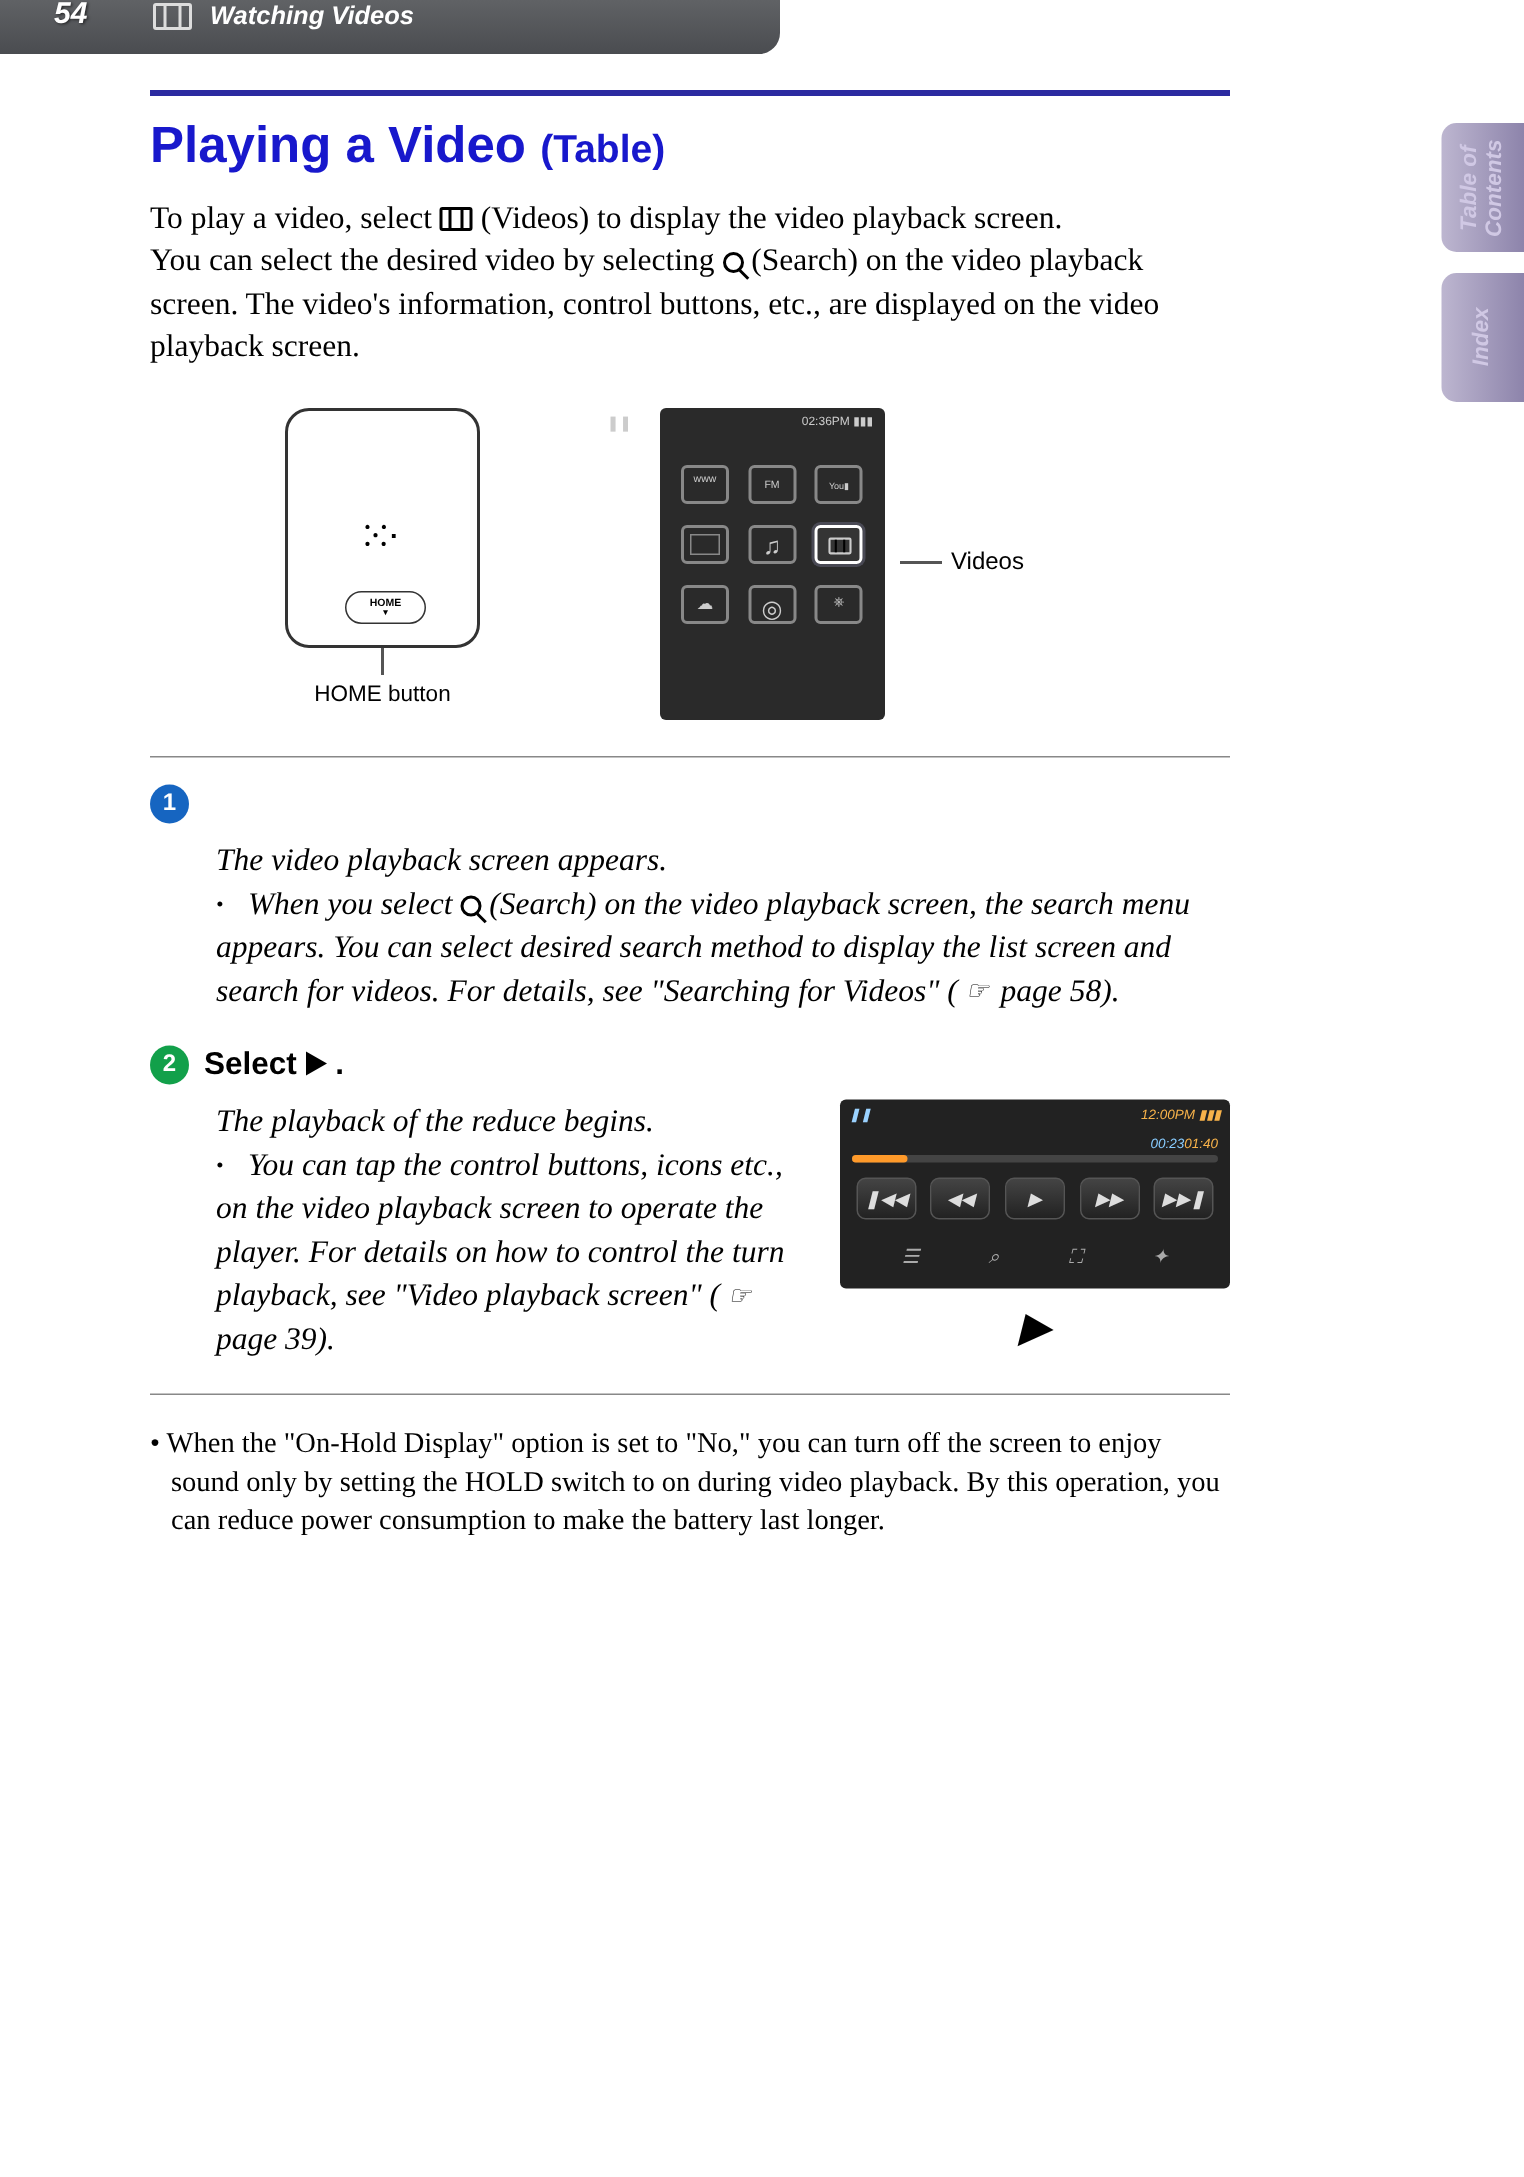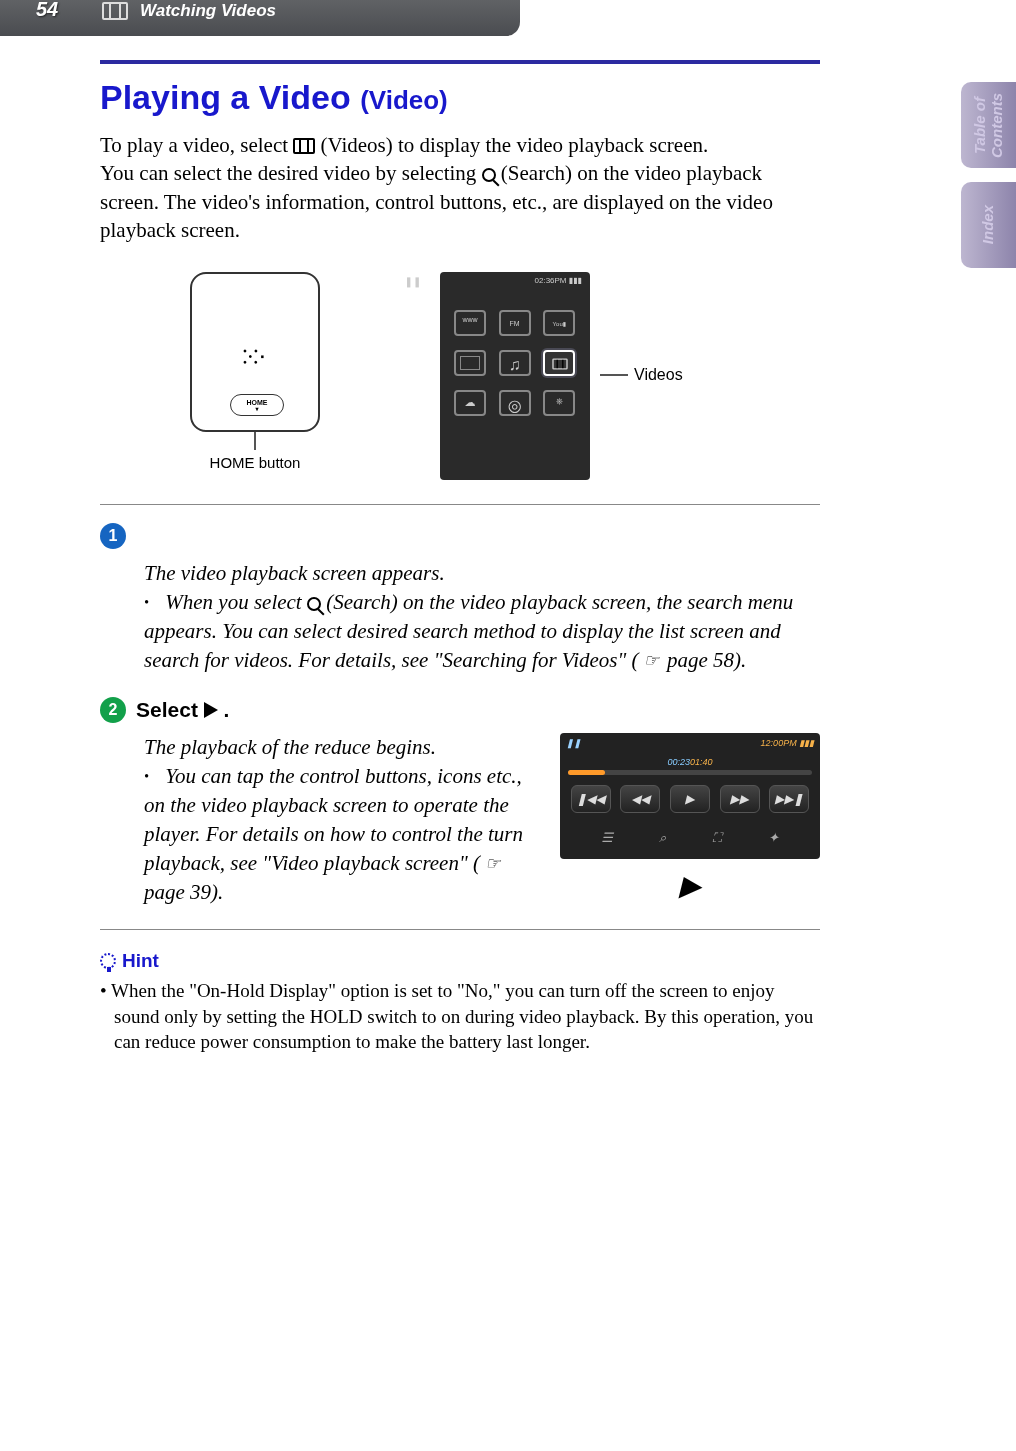--- a/index.html
+++ b/index.html
@@ -211,21 +211,21 @@
     border-radius:4px;
     font-family:Arial,sans-serif;
     color:#9bd2ff;
     position:relative;
     padding-bottom: 8px;
   }
   .playscreen .topbar { display:flex; justify-content:space-between; font-size:9px; padding:4px 6px; }
   .playscreen .topbar .r { color:#f7b24a; }
   .playscreen .progress { height:5px; background:#444; margin:0 8px; position:relative; border-radius:3px;}
   .playscreen .progress .fill { position:absolute; left:0; top:0; bottom:0; width:15%; background:#ff9a2a; border-radius:3px;}
-  .playscreen .times { display:flex; justify-content:center; font-size:9px; padding:2px 8px; color:#8cf; }
+  .playscreen .times { display:flex; justify-content:flex-end; font-size:9px; padding:2px 8px; color:#8cf; }
   .playscreen .times .r { color:#f7b24a;}
   .playscreen .ctr { display:flex; justify-content:space-around; padding:10px 6px; }
   .cbtn { width:40px; height:28px; background:linear-gradient(#444,#222); border:1px solid #555; border-radius:6px; display:flex; align-items:center; justify-content:center; color:#ddd; font-size:12px; }
   .playscreen .brow { display:flex; justify-content:space-around; padding:6px 18px 4px; color:#aaa; font-size:13px; }
   .bigplay { text-align:center; font-size:28px; margin-top:8px; color:#000; }
 
   .sep2 { height:1px; background:#888; margin:20px 0; }
 
   .hint-head { display:flex; align-items:center; gap:6px; color:#1818cc; font-family:Arial,sans-serif; font-weight:bold; font-size:19px; margin-bottom:6px; }
   .bulb {
@@ -252,21 +252,21 @@
 Contents</div>
 </div>
 <div class="sidetab idx">
   <div class="sidetab-text">Index</div>
 </div>
 
 <div class="content">
   <div class="rule-top"></div>
   <h1 class="main-title">
     <span>Playing a Video</span>
-    <span class="sub">(Video)</span>
+    <span class="sub">(Table)</span>
   </h1>
 
   <p class="intro">
     <span>To play a video, select </span>
     <span class="inline-icon vid-icon"></span>
     <span> (Videos) to display the video playback screen.</span><br>
     <span>You can select the desired video by selecting </span>
     <span class="inline-icon mag-icon"></span>
     <span> (Search) on the video playback screen. The video's information, control buttons, etc., are displayed on the video playback screen.</span>
   </p>
@@ -394,19 +394,15 @@
             <span>✦</span>
           </div>
         </div>
         <div class="bigplay">▶</div>
       </div>
     </div>
   </div>
 
   <div class="sep2"></div>
 
-  <div class="hint-head">
-    <div class="bulb"></div>
-    <span>Hint</span>
-  </div>
   <p class="hint-body">When the "On-Hold Display" option is set to "No," you can turn off the screen to enjoy sound only by setting the HOLD switch to on during video playback. By this operation, you can reduce power consumption to make the battery last longer.</p>
 
 </div>
 
 </body></html>

